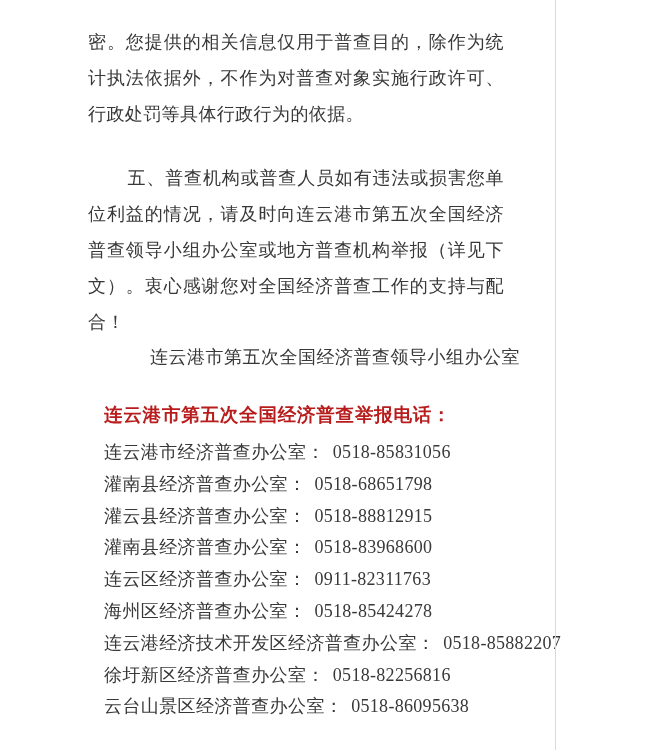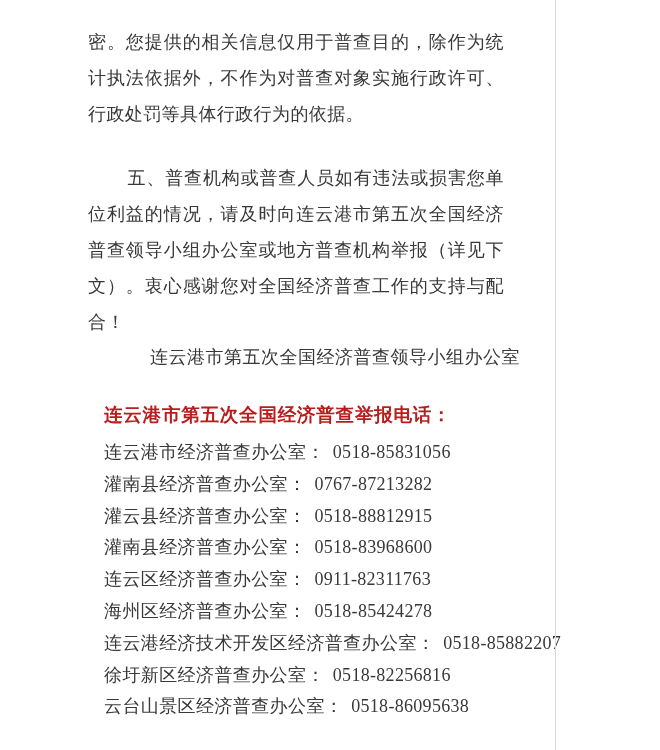--- a/index.html
+++ b/index.html
@@ -98,21 +98,21 @@
     <div class="sig-line">连云港市第五次全国经济普查领导小组办公室</div>
 
 
     <div class="hotline-heading">连云港市第五次全国经济普查举报电话：</div>
 
     <div class="hotlines">
       <div class="hotline-row">
         <span class="office">连云港市经济普查办公室：</span><span class="phone">0518-85831056</span>
       </div>
       <div class="hotline-row">
-        <span class="office">灌南县经济普查办公室：</span><span class="phone">0767-87213282</span>
+        <span class="office">灌南县经济普查办公室：</span><span class="phone">0518-68651798</span>
       </div>
       <div class="hotline-row">
         <span class="office">灌云县经济普查办公室：</span><span class="phone">0518-88812915</span>
       </div>
       <div class="hotline-row">
         <span class="office">灌南县经济普查办公室：</span><span class="phone">0518-83968600</span>
       </div>
       <div class="hotline-row">
         <span class="office">连云区经济普查办公室：</span><span class="phone">0911-82311763</span>
       </div>

